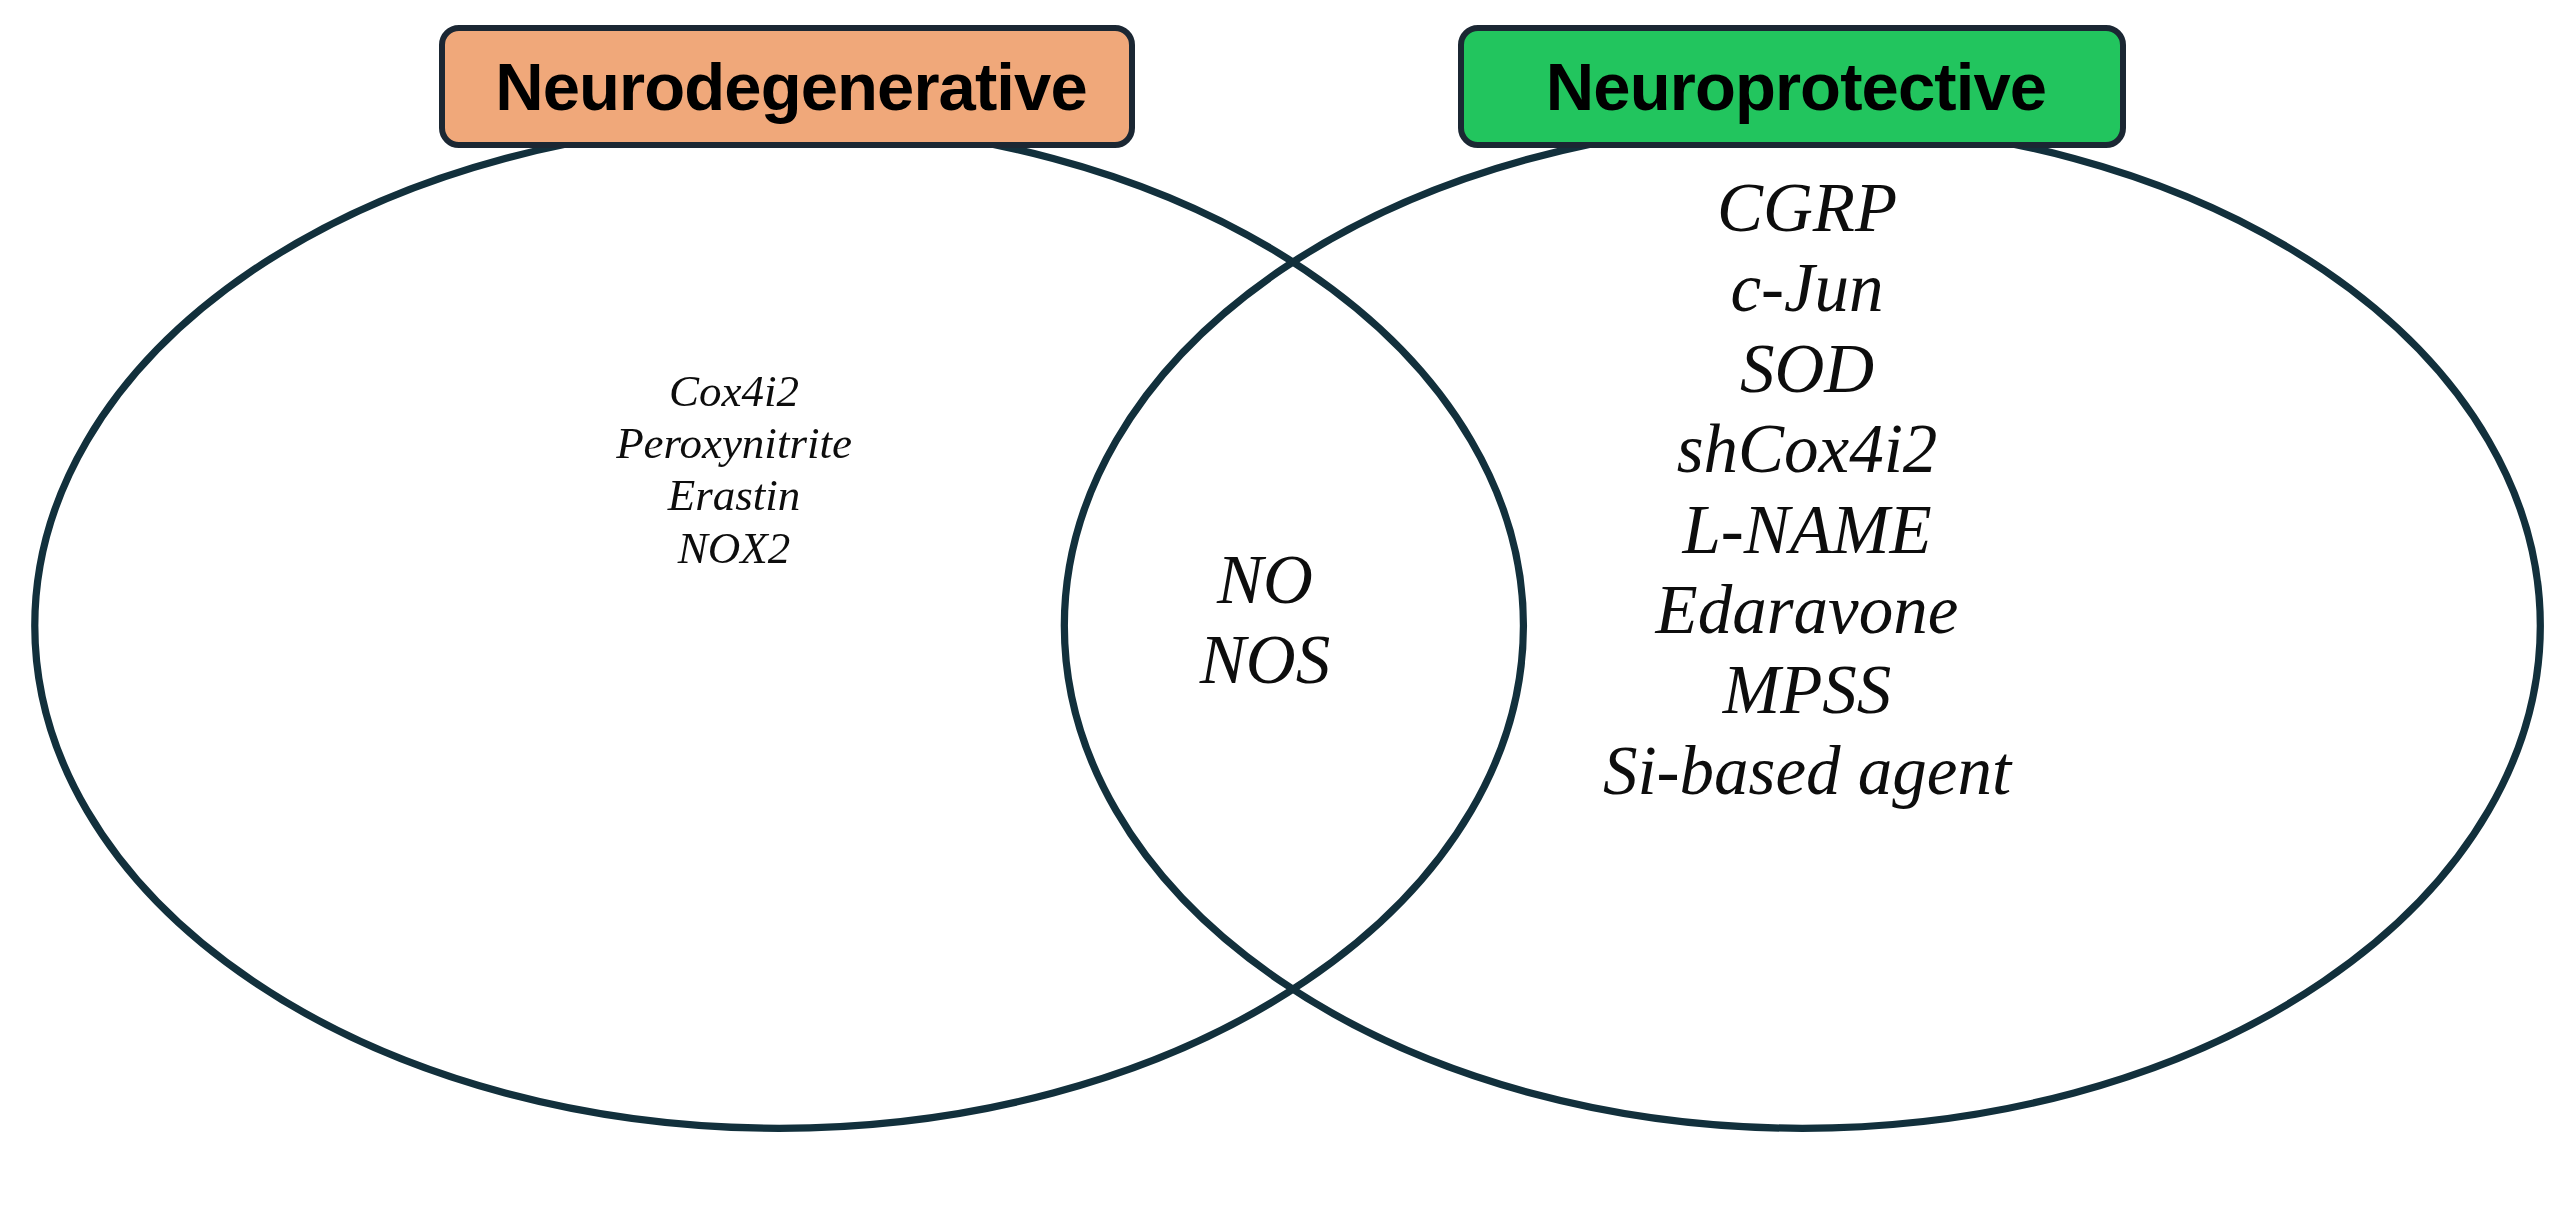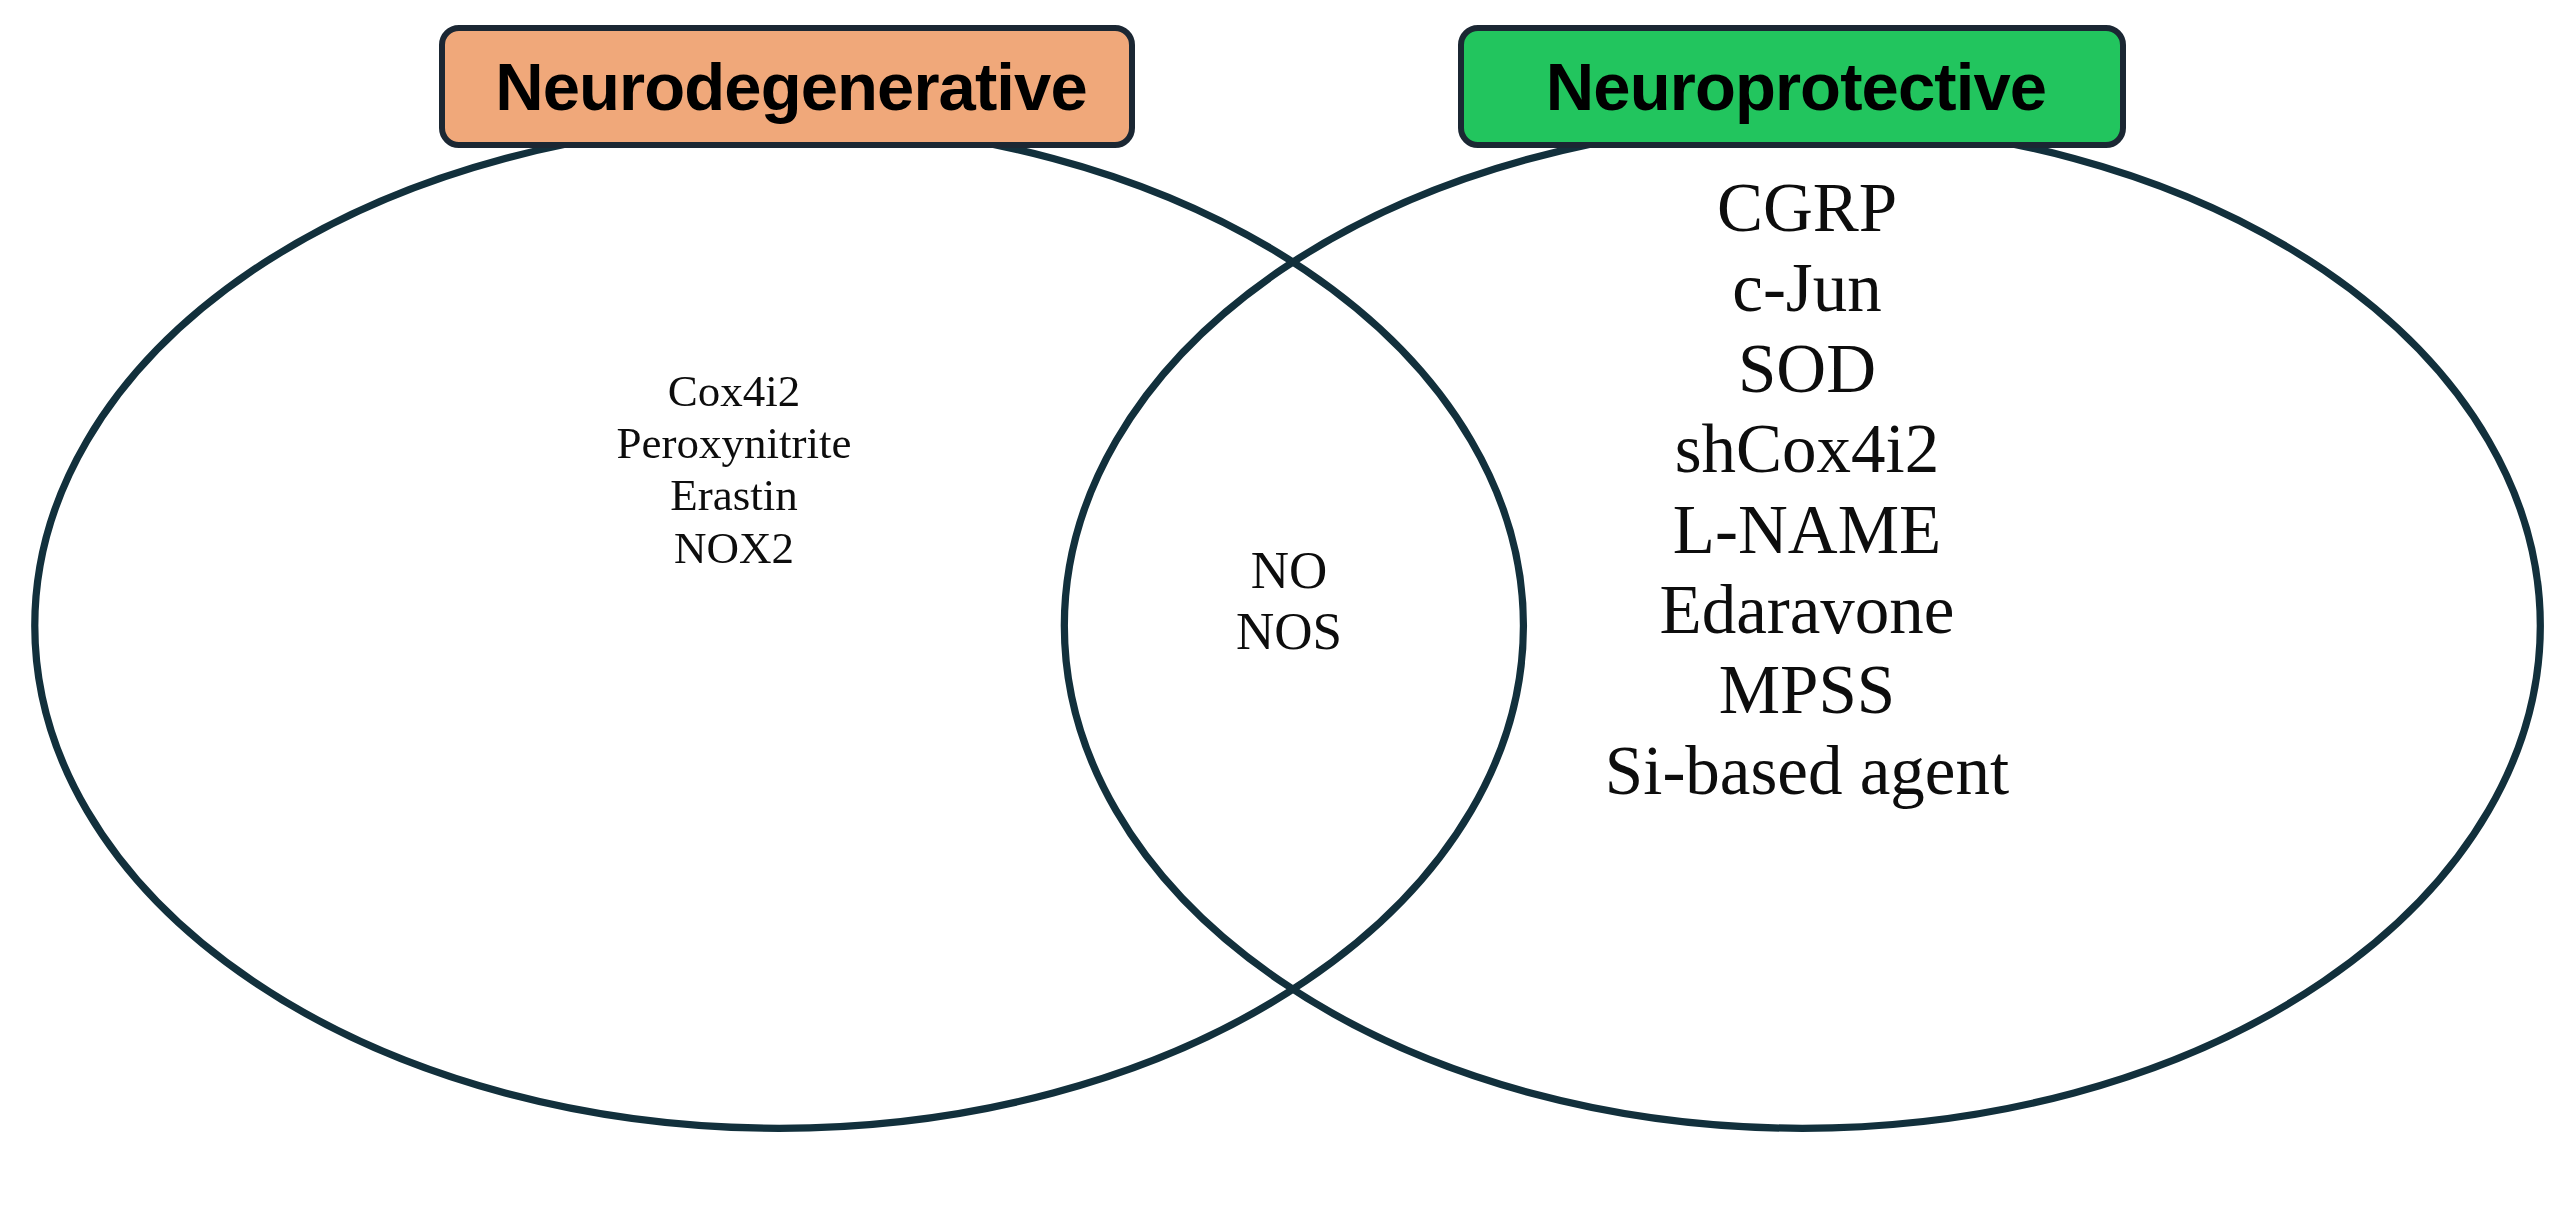--- a/index.html
+++ b/index.html
@@ -56,32 +56,33 @@
   }
   .term-list {
     position: absolute;
     text-align: center;
     color: #0d0d0d;
     line-height: 1.16;
     white-space: nowrap;
   }
   .term {
     display: block;
+    font-style: italic;
   }
   #left-terms {
     left: 435px;
     top: 365px;
     width: 598px;
     font-size: 45px;
   }
   #center-terms {
-    left: 1135px;
+    left: 1111px;
     top: 540px;
     width: 308px;
-    font-size: 53px;
+    font-size: 69px;
   }
   #right-terms {
     left: 1481px;
     top: 168px;
     width: 652px;
     font-size: 69px;
     line-height: 1.165;
   }
 </style>
 </head>

